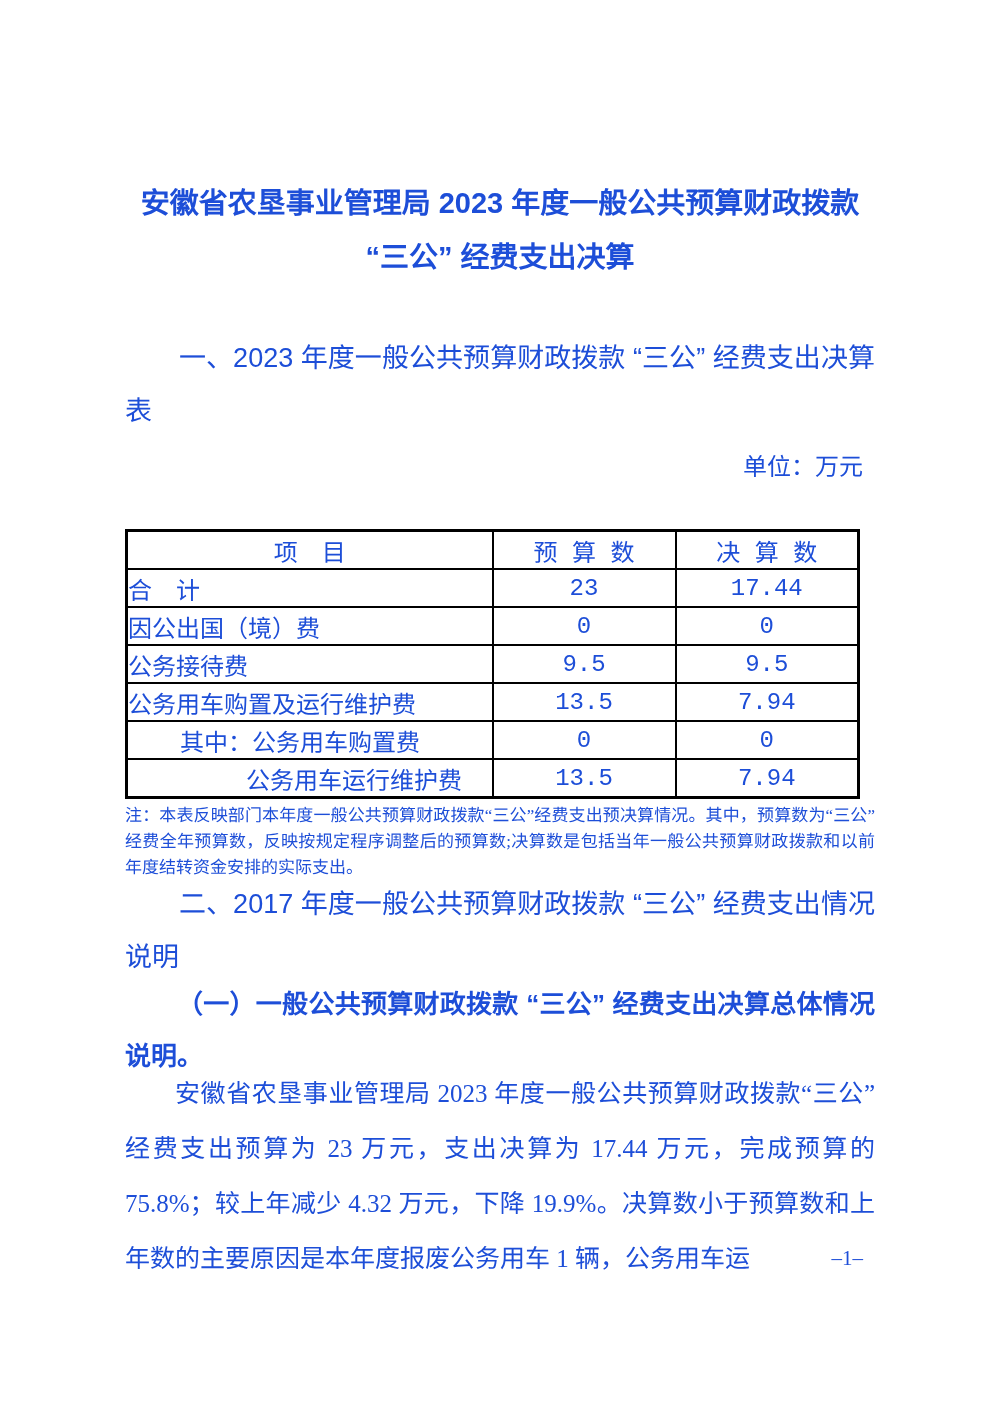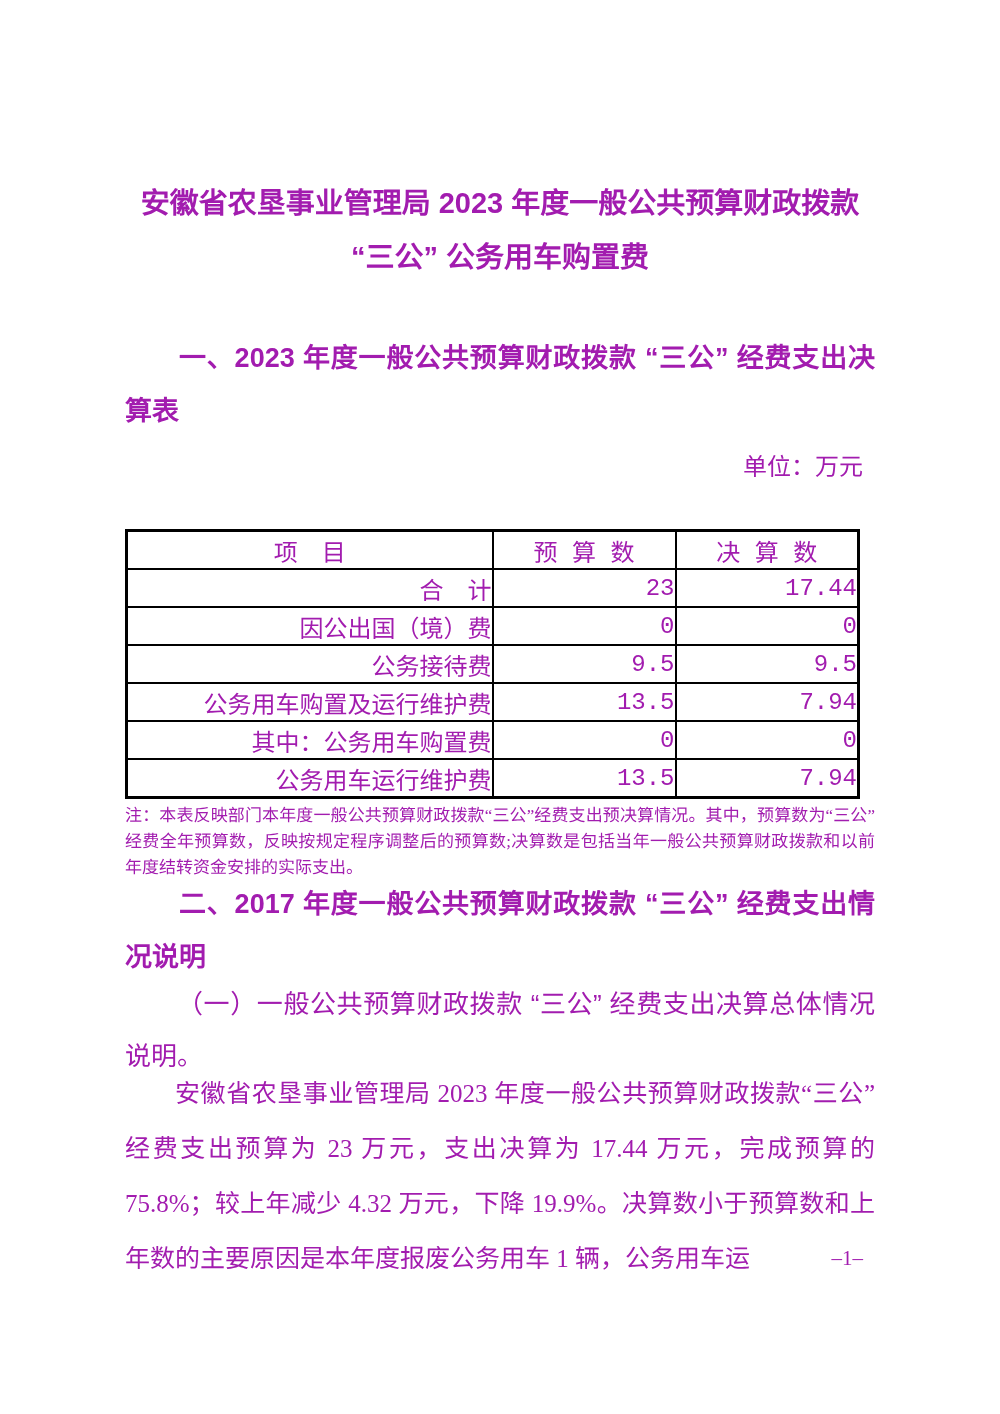--- a/index.html
+++ b/index.html
@@ -6,40 +6,40 @@
     margin: 0;
     padding: 0;
     background: #ffffff;
   }
   .page {
     position: relative;
     width: 1000px;
     height: 1414px;
     margin: 0 auto;
     background: #ffffff;
-    color: #a21caf;
+    color: #1d4ed8;
     box-sizing: border-box;
     padding: 0 125px;
     overflow: hidden;
     font-family: "Liberation Serif", serif;
   }
   .doc-title {
     margin: 0;
     padding-top: 176px;
     text-align: center;
     font-family: "Liberation Sans", sans-serif;
     font-weight: bold;
     font-size: 29px;
     line-height: 54px;
   }
   .doc-title span { display: block; }
   .section-heading {
     margin: 48px 0 0 0;
     font-family: "Liberation Sans", sans-serif;
-    font-weight: bold;
+    font-weight: normal;
     font-size: 27px;
     line-height: 53px;
     text-indent: 2em;
     text-align: justify;
   }
   .section-heading.second {
     margin-top: -3px;
   }
   .unit-label {
     font-size: 24px;
@@ -57,38 +57,37 @@
   }
   table.fund-table th,
   table.fund-table td {
     border: 2px solid #000;
     height: 36px;
     font-size: 24px;
     font-weight: normal;
     padding: 0;
     overflow: hidden;
     white-space: nowrap;
-    text-align: right;
   }
   table.fund-table th { text-align: center; }
   td.num { text-align: center; }
   td.item { text-align: left; padding-left: 8px; }
-  tr.total td.item { text-align: right; padding-left: 0; }
+  tr.total td.item { text-align: left; padding-left: 0; }
   tr.indent-1 td.item { padding-left: 52px; }
   tr.indent-2 td.item { padding-left: 118px; margin-left: 40px; }
   .table-note {
     margin: 4px 0 0 0;
     font-size: 17px;
     line-height: 26px;
     text-align: justify;
   }
   .sub-heading {
     margin: -6px 0 0 0;
     font-family: "Liberation Sans", sans-serif;
-    font-weight: normal;
+    font-weight: bold;
     font-size: 26px;
     line-height: 52px;
     text-indent: 2em;
     text-align: justify;
   }
   .body-para {
     margin: -16px 0 0 0;
     font-size: 25px;
     line-height: 55px;
     text-indent: 2em;
@@ -102,21 +101,21 @@
     line-height: 24px;
   }
 </style>
 </head>
 <body>
 
 <div class="page">
 
   <h1 class="doc-title">
     <span>安徽省农垦事业管理局 2023 年度一般公共预算财政拨款</span>
-    <span>“三公” 公务用车购置费</span>
+    <span>“三公” 经费支出决算</span>
   </h1>
 
   <h2 class="section-heading">一、2023 年度一般公共预算财政拨款 “三公” 经费支出决算表</h2>
 
   <div class="unit-label">单位：万元</div>
 
   <table class="fund-table">
     <colgroup>
       <col style="width:50%">
       <col style="width:25%">

